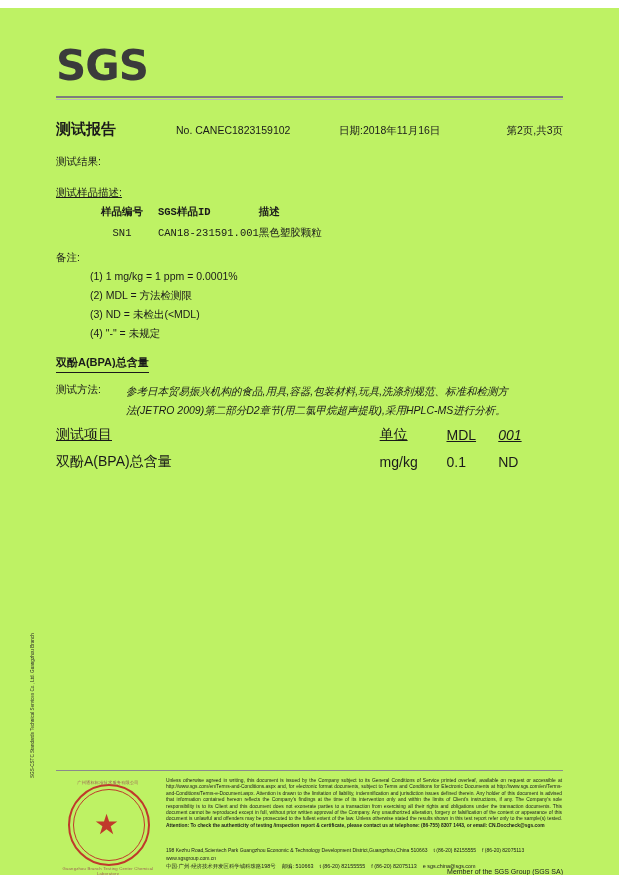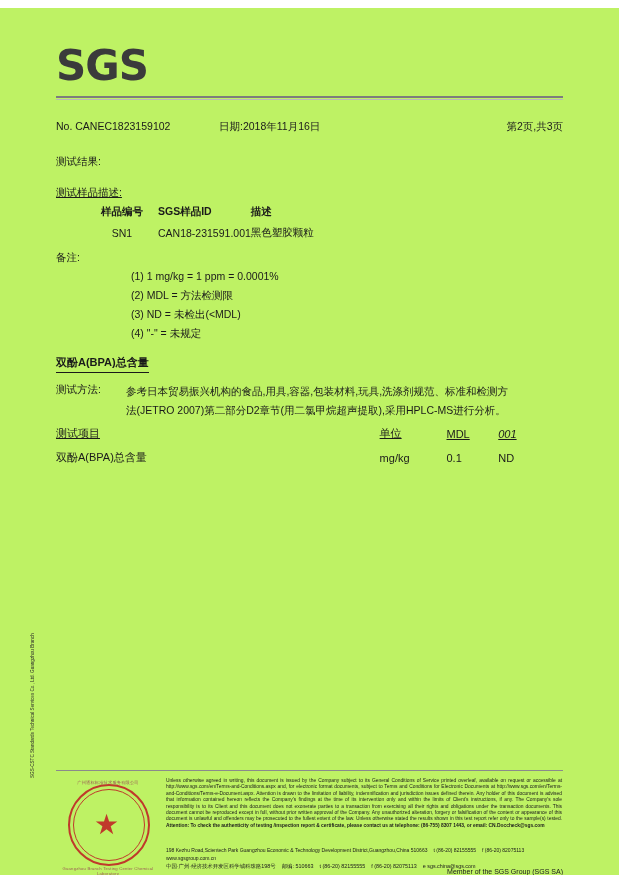--- a/index.html
+++ b/index.html
@@ -99,20 +99,21 @@
   .results-label { left: 56px; top: 147px; }
   .sample-desc-label { left: 56px; top: 178px; text-decoration: underline; }
 
   
   .sample-table {
     position: absolute;
     left: 86px;
     top: 197px;
     font-size: 10.5px;
     border-collapse: collapse;
+    font-family: Liberation Mono, monospace;
   }
   .sample-table th {
     font-weight: bold;
     text-align: left;
     padding: 0 0 7px 0;
     white-space: nowrap;
   }
   .sample-table td {
     text-align: left;
     padding: 0;
@@ -123,21 +124,20 @@
   .col-desc { width: 120px; }
 
   
   .notes-label { left: 56px; top: 243px; }
   .note {
     position: absolute;
     left: 90px;
     font-size: 10.5px;
     color: #1a1a1a;
     white-space: nowrap;
-    margin-left: 41px;
   }
   .note0 { top: 262px; }
   .note1 { top: 281px; }
   .note2 { top: 300px; }
   .note3 { top: 319px; }
 
   
   .section-head {
     position: absolute;
     left: 56px;
@@ -158,29 +158,30 @@
     font-size: 10.5px;
   }
   .method-body {
     position: absolute;
     left: 126px;
     top: 374px;
     width: 420px;
     font-size: 10.5px;
     line-height: 19px;
     color: #1a1a1a;
+    font-style: italic;
   }
 
   
   .result-table {
     position: absolute;
     left: 56px;
     top: 418px;
     width: 507px;
-    font-size: 11px;
+    font-size: 14px;
     border-collapse: collapse;
   }
   .result-table thead th {
     font-weight: normal;
     text-align: left;
     padding: 0 0 3px 0;
     white-space: nowrap;
   }
   .result-table thead th.u {
     text-decoration: underline;
@@ -294,20 +295,21 @@
 
 <div class="page">
 
   <div class="logo-block">
     <div class="sgs-logo">SGS</div>
   </div>
   <div class="logo-rule"></div>
   <div class="logo-rule-thin"></div>
 
   <div class="title-row">
+    <div class="doc-title">测试报告</div>
     <div class="doc-no">No. CANEC1823159102</div>
     <div class="doc-date">日期:2018年11月16日</div>
     <div class="doc-page">第2页,共3页</div>
   </div>
 
   <div class="line results-label">测试结果:</div>
 
   <div class="line sample-desc-label">测试样品描述:</div>
 
   <table class="sample-table">
@@ -331,21 +333,21 @@
   <div class="note note0">(1) 1 mg/kg = 1 ppm = 0.0001%</div>
   <div class="note note1">(2) MDL = 方法检测限</div>
   <div class="note note2">(3) ND = 未检出(&lt;MDL)</div>
   <div class="note note3">(4) "-" = 未规定</div>
 
   <div class="section-head">双酚A(BPA)总含量</div>
 
   <div class="method-label">测试方法:</div>
   <div class="method-body">
     <div>参考日本贸易振兴机构的食品,用具,容器,包装材料,玩具,洗涤剂规范、标准和检测方</div>
-    <div>法(JETRO 2007)第二部分D2章节(用二氯甲烷超声提取),采用HPLC-MS进行分析。</div>
+    <div>法(JETRO 2009)第二部分D2章节(用二氯甲烷超声提取),采用HPLC-MS进行分析。</div>
   </div>
 
   <table class="result-table">
     <thead>
       <tr>
         <th class="item u">测试项目</th>
         <th class="unit u">单位</th>
         <th class="mdl u">MDL</th>
         <th class="res u">001</th>
       </tr>

